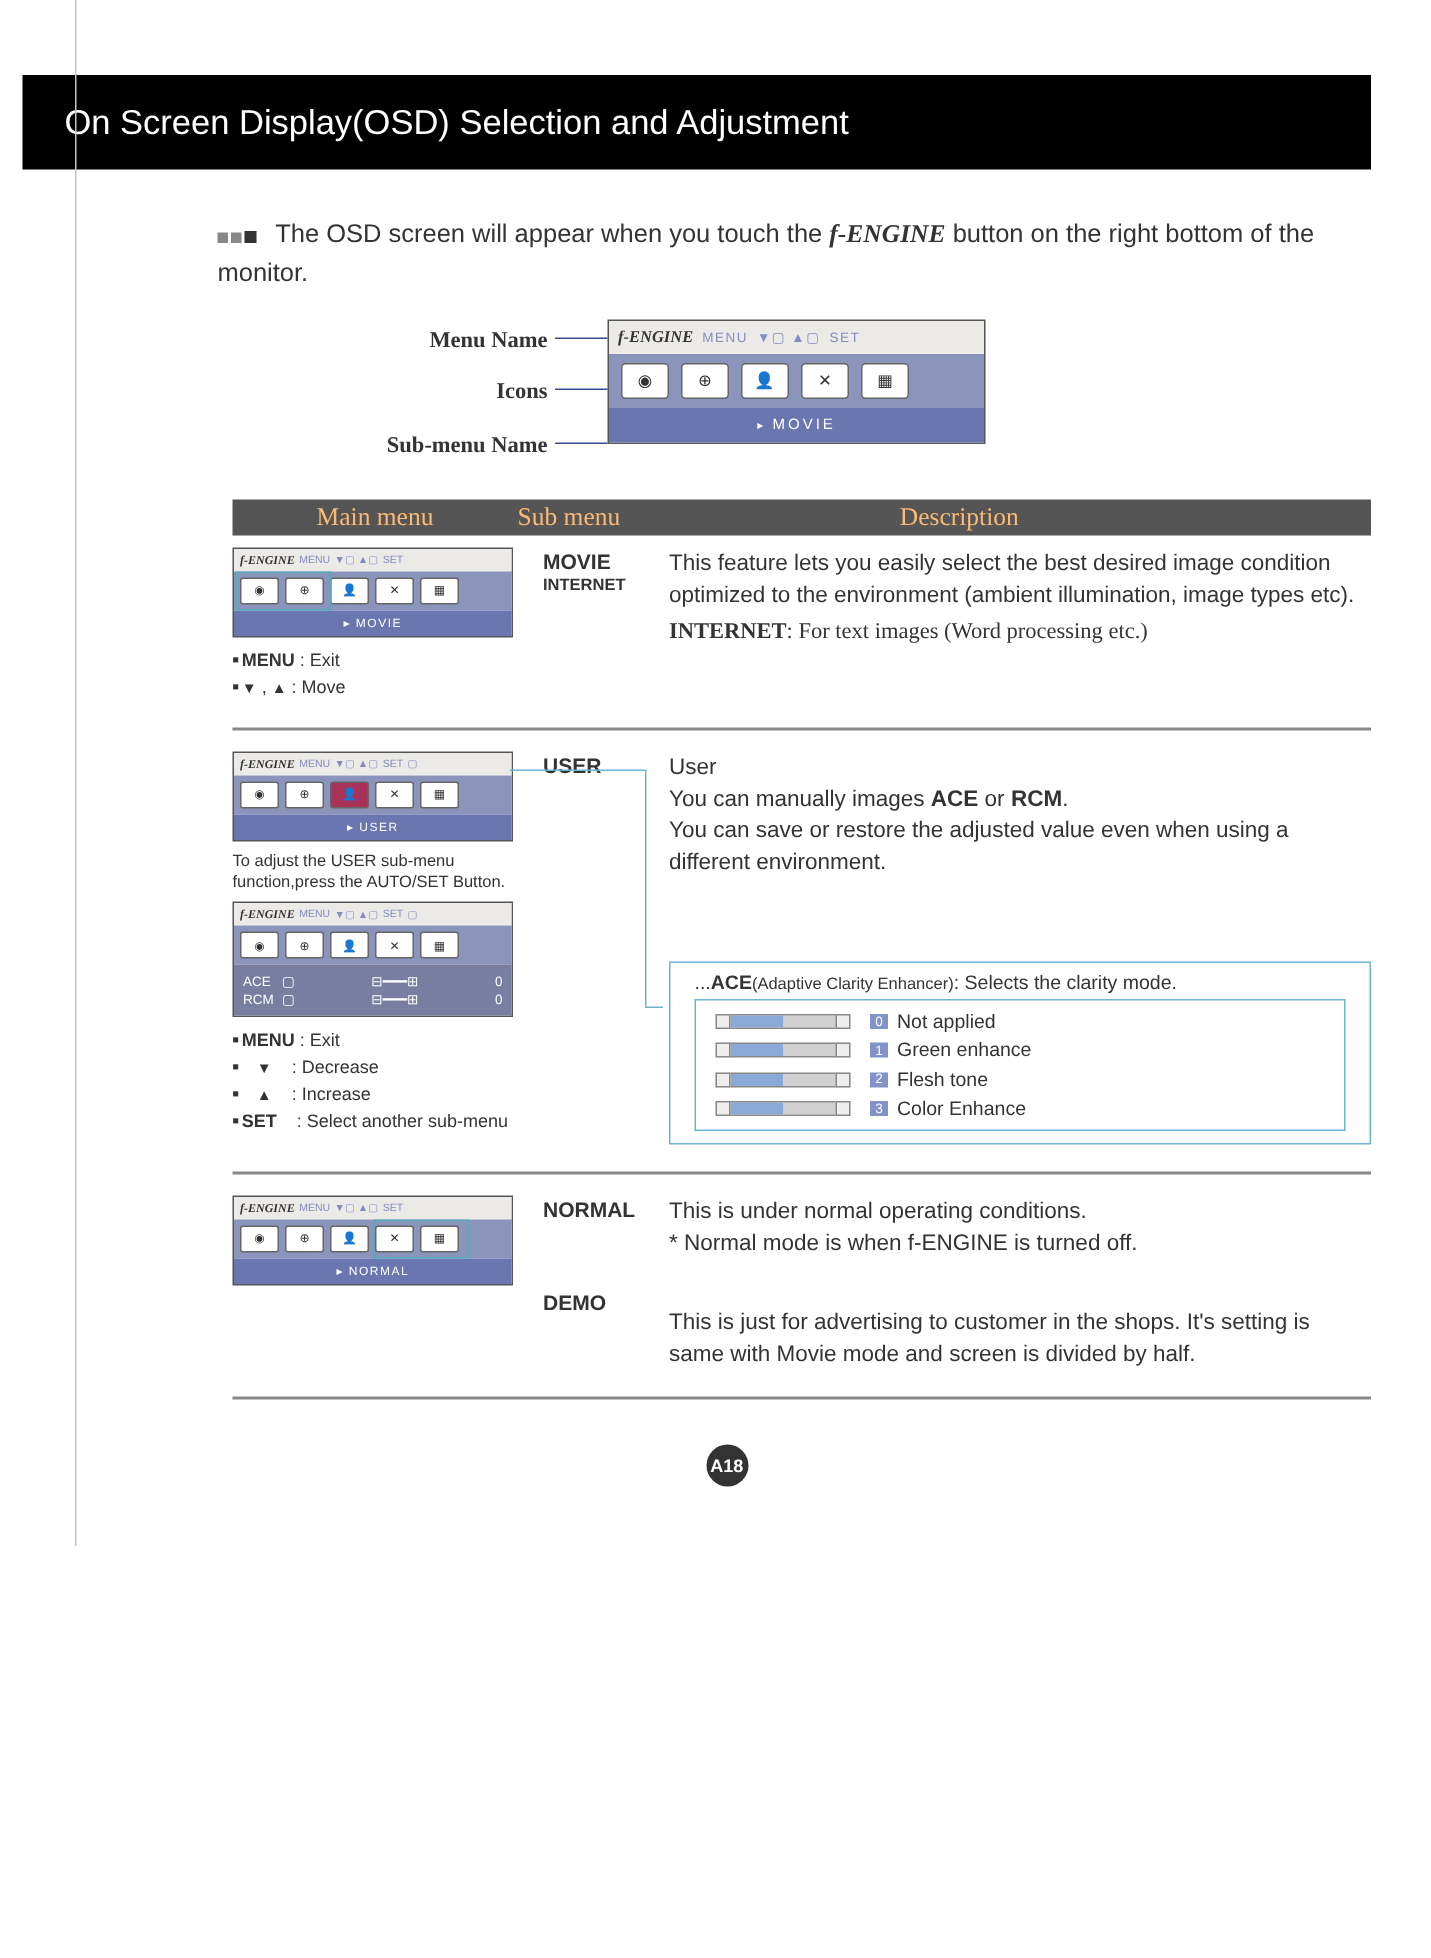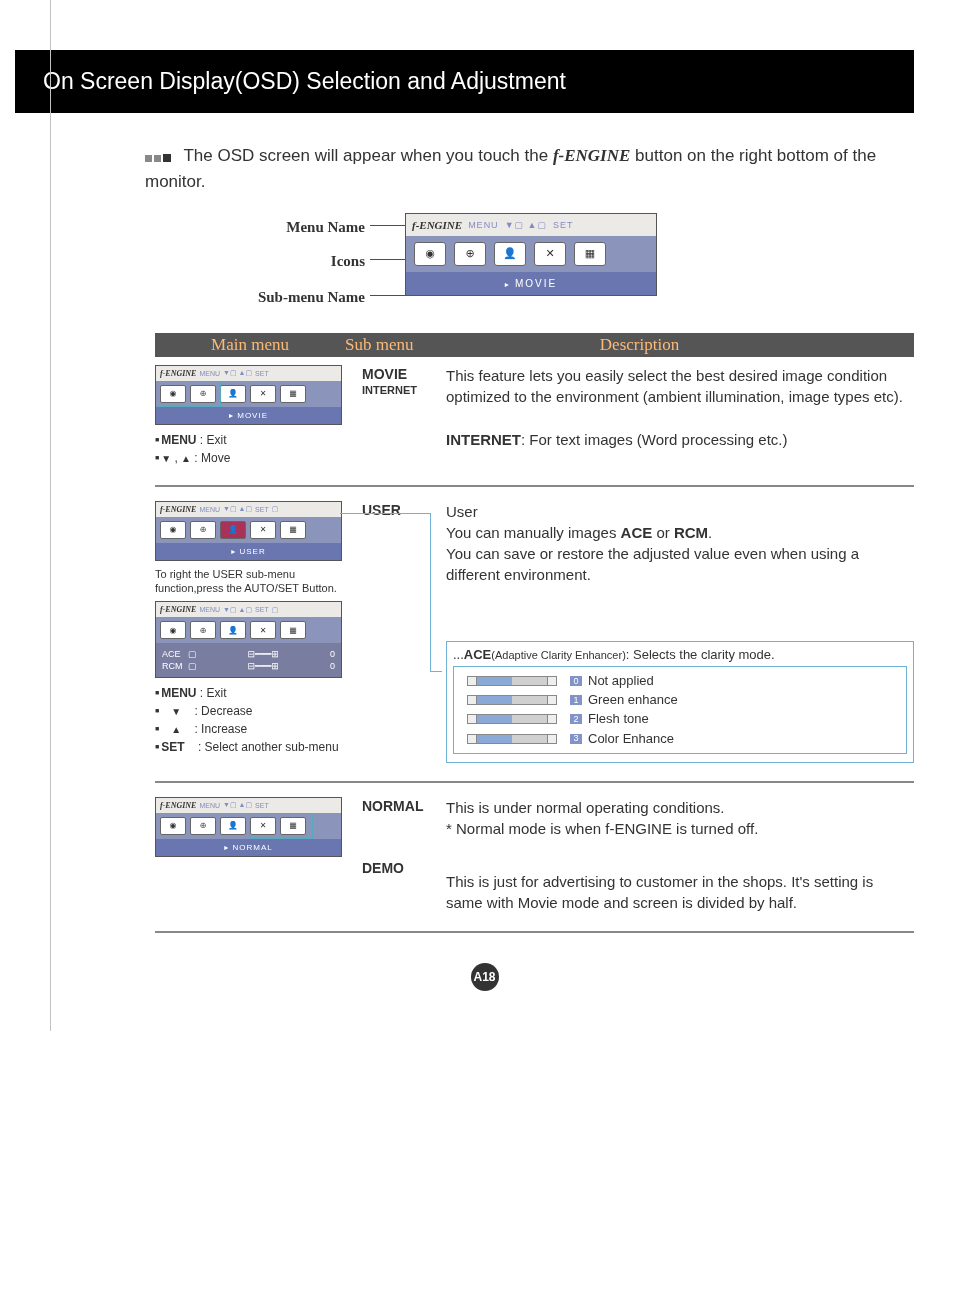--- a/index.html
+++ b/index.html
@@ -139,21 +139,21 @@
   .mini-ic .ic { width:24px; height:16px; background:#fff; border:1px solid #666; border-radius:2px; display:flex; align-items:center; justify-content:center; font-size:8px; }
   .mini-sub { background:#6a76b0; color:#fff; text-align:center; padding:4px; font-size:8px; letter-spacing:1px; }
   .bullets { font-size:12px; line-height:1.5; }
   .bullets .b::before { content:"■ "; color:#333; font-size:7px; vertical-align:2px; }
   .tri-down::before { content:"▼"; font-size:10px; }
   .tri-up::before { content:"▲"; font-size:10px; }
   .hr { border:none; border-top:2px solid #888; margin:10px 0 14px 100px; }
   .user-note { font-size:11px; margin:4px 0 6px; line-height:1.3; }
   .ace-box {
     border:1px solid #6fb3d4;
-    padding:4px 6px 8px;
+    padding:4px 16px 8px;
     font-size:12px;
     margin-top:6px;
   }
   .rcm-inner {
     border:1px solid #6fb3d4;
     margin-top:2px;
     padding:4px 6px;
   }
   .rcm-row { display:flex; align-items:center; gap:6px; font-size:13px; margin:1px 0; }
   .bar { display:inline-block; width:70px; height:8px; background:linear-gradient(90deg,#8aa9d6 50%,#d0d0d0 50%); border:1px solid #888; position:relative; }
@@ -257,21 +257,21 @@
         <div class="b"><b>MENU</b><span> : Exit</span></div>
         <div class="b"><span class="tri-down"></span> , <span class="tri-up"></span><span> : Move</span></div>
       </div>
     </div>
     <div class="midcol">
       <div>MOVIE</div>
       <div style="font-size:11px;">INTERNET</div>
     </div>
     <div class="rightcol">
       <div>This feature lets you easily select the best desired image condition optimized to the environment (ambient illumination, image types etc).</div>
-      <div style="margin-top:22px;"><b>INTERNET</b><span>: For text images (Word processing etc.)</span></div>
+      <div style="margin-top:4px;font-family:Liberation Serif, serif;"><b>INTERNET</b><span>: For text images (Word processing etc.)</span></div>
     </div>
   </div>
 
   <hr class="hr">
 
   <div class="section" style="position:relative;">
     <div class="leftcol">
       <div style="position:relative;">
         <div class="mini-osd">
           <div class="mini-top">
@@ -284,21 +284,21 @@
           <div class="mini-ic">
               <div class="ic">◉</div>
               <div class="ic">⊕</div>
               <div class="ic sel" style="color:#fff;">👤</div>
               <div class="ic">✕</div>
               <div class="ic">▦</div>
             </div>
           <div class="mini-sub"><span>▸ </span><span>USER</span></div>
         </div>
       </div>
-      <div class="user-note">To right the USER sub-menu function,press the AUTO/SET Button.</div>
+      <div class="user-note">To adjust the USER sub-menu function,press the AUTO/SET Button.</div>
       <div class="mini-osd">
         <div class="mini-top">
             <span class="fengine" style="font-size:8px;">f-ENGINE</span>
             <span class="tag">MENU</span>
             <span class="tag">▼▢ ▲▢</span>
             <span class="tag">SET</span>
             <span class="tag">▢</span>
           </div>
         <div class="mini-ic">
             <div class="ic">◉</div>

